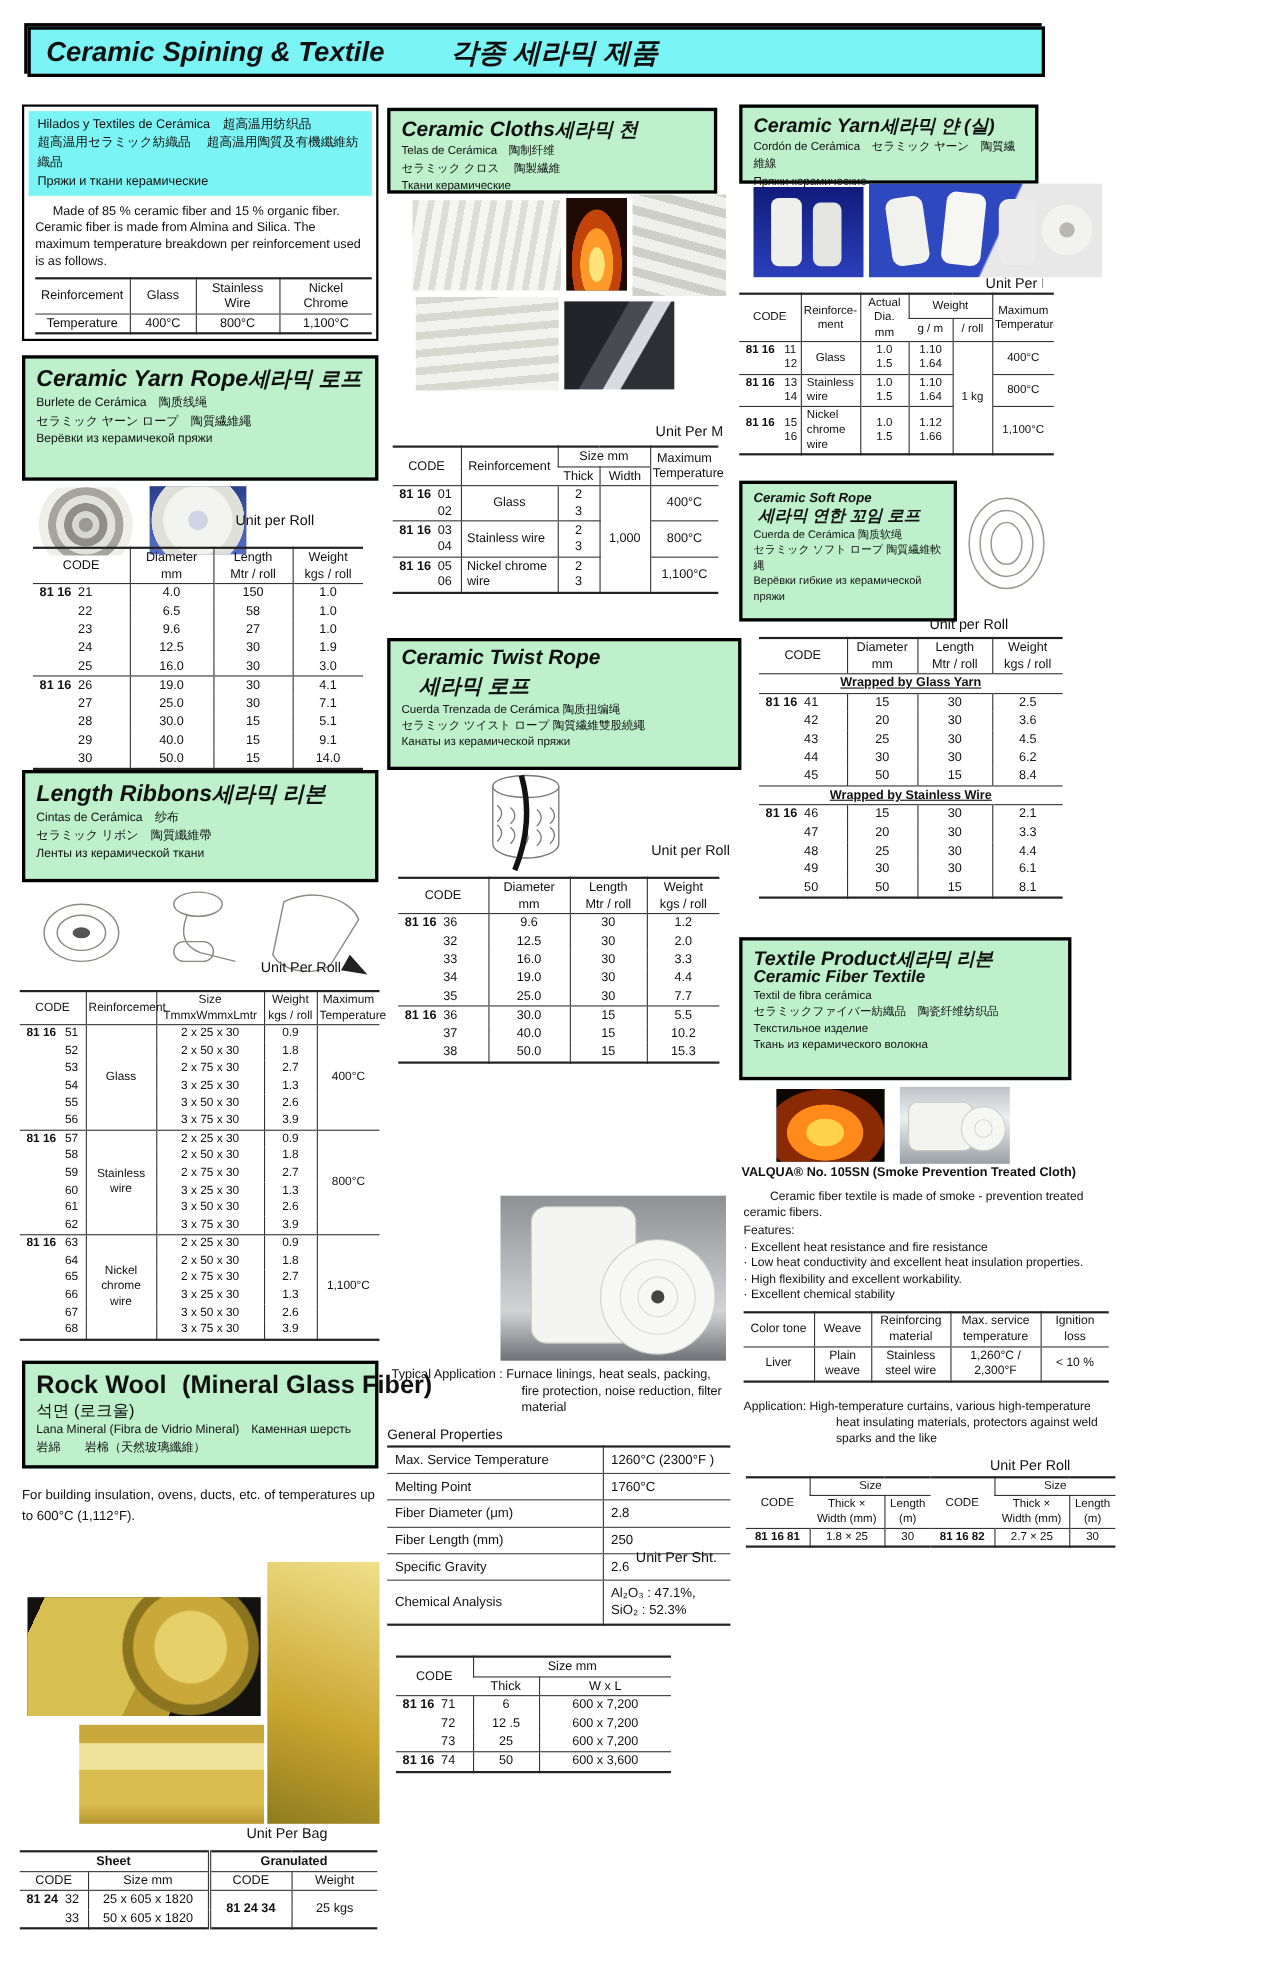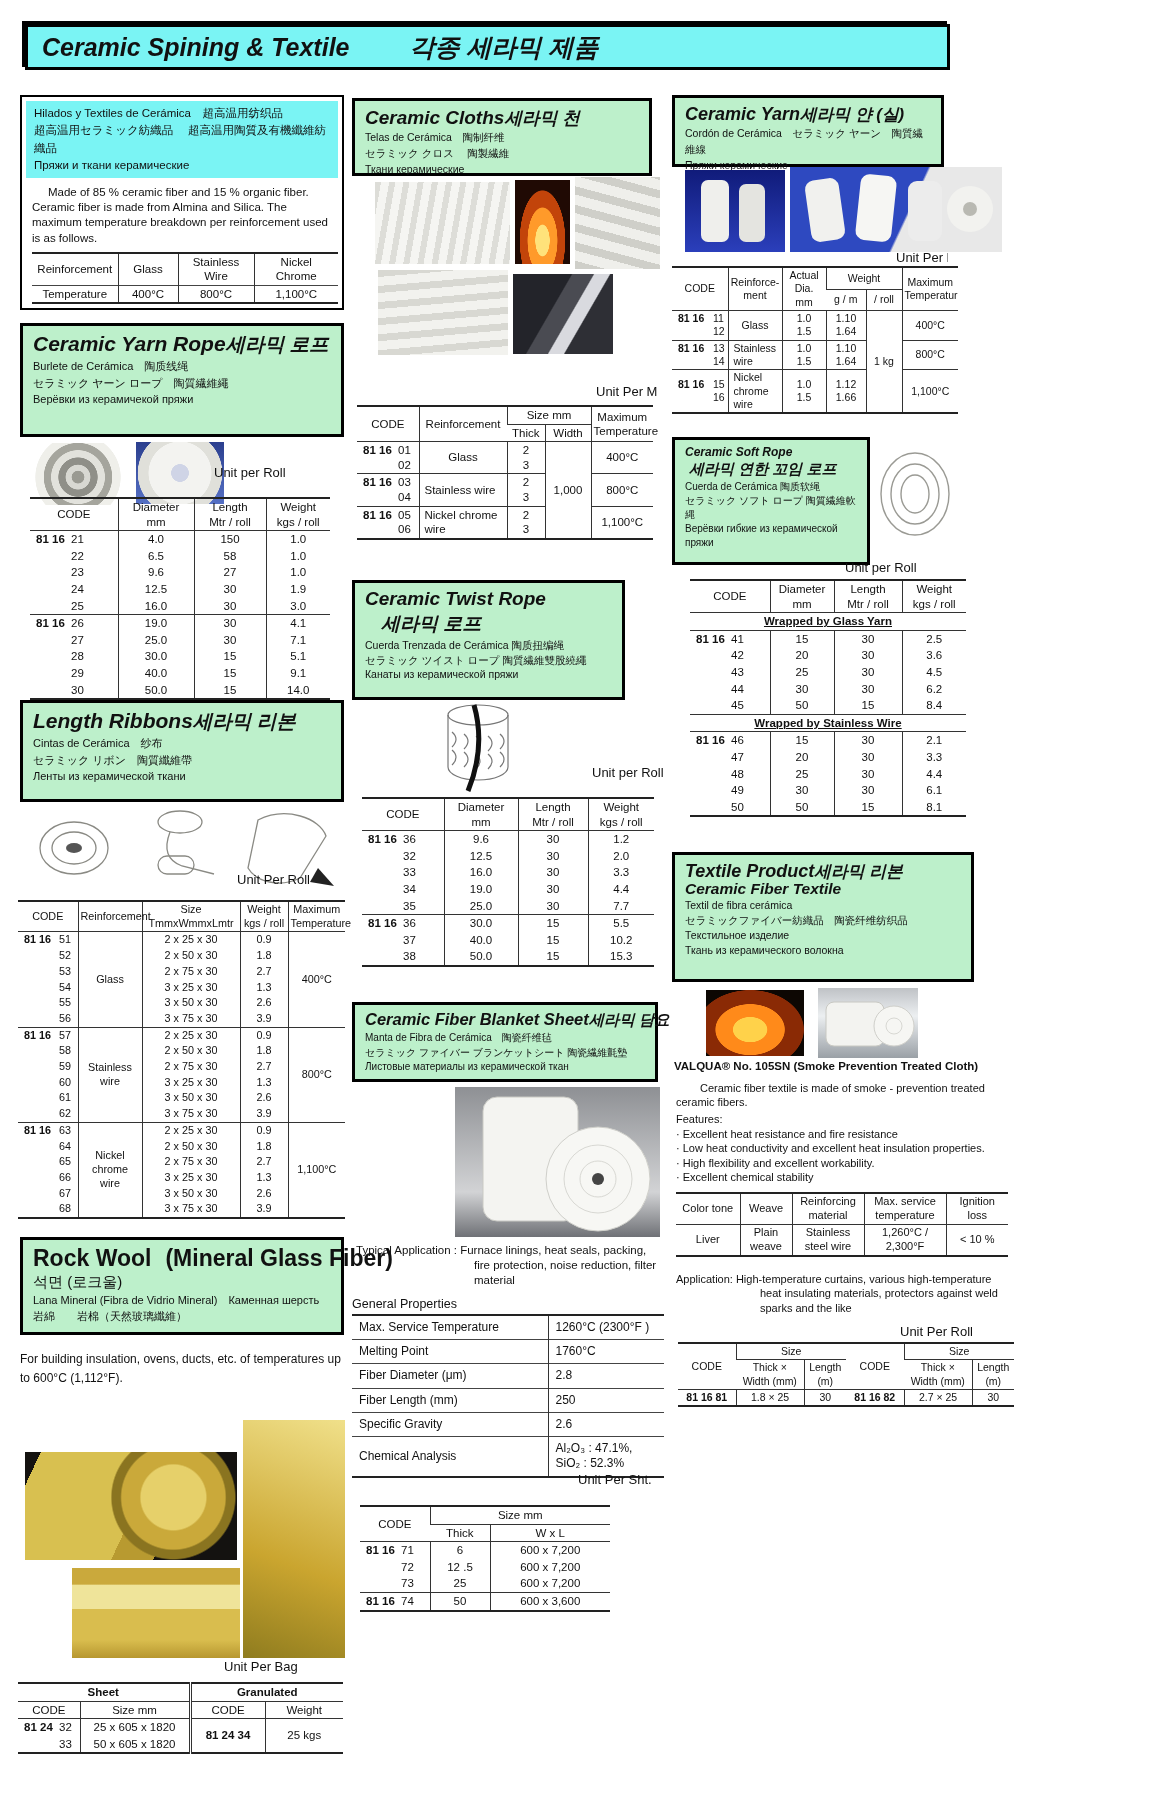--- a/index.html
+++ b/index.html
@@ -490,21 +490,21 @@
             <td class="al">Nickel chrome
 wire</td>
             <td>2
 3</td>
             <td>1,100°C</td>
           </tr>
         </tbody>
       </table>
   </div>
 
-  <div id="box-twist" class="box abs" style="left:352px;top:580px;width:273px;height:120px">
+  <div id="box-twist" class="box abs" style="left:352px;top:580px;width:322px;height:120px">
     <div class="ttl">
       <span>Ceramic Twist Rope</span>
     </div>
     <div class="ko2">세라믹 로프</div>
     <div class="sub" style="font-size:10.5px;line-height:1.4">Cuerda Trenzada de Cerámica 陶质扭编绳
 セラミック ツイスト ロープ  陶質繊維雙股繞繩
 Канаты из керамической пряжи</div>
   </div>
   <div id="ph-twist" class="ph" style="left:438px;top:702px;width:80px;height:92px">
     <svg width="80" height="92" viewBox="0 0 80 92">
@@ -583,29 +583,20 @@
           <tr>
             <td class="codecell"><span class="cp"></span><span class="cn">38</span></td>
             <td>50.0</td>
             <td>15</td>
             <td>15.3</td>
           </tr>
         </tbody>
       </table>
   </div>
 
-  <div id="box-blanket" class="box abs" style="left:352px;top:1002px;width:306px;height:80px">
-    <div class="ttl">
-      <span>Ceramic Fiber Blanket Sheet</span>
-      <span class="ko">세라믹 담요</span>
-    </div>
-    <div class="sub">Manta de Fibra de Cerámica　陶瓷纤维毡
-セラミック ファイバー ブランケットシート 陶瓷繊維氈墊
-Листовые материалы из керамической ткан</div>
-  </div>
   <div id="ph-blanket" class="ph" style="left:455px;top:1087px;width:205px;height:150px">
     <svg width="205" height="150" viewBox="0 0 205 150">
       <rect x="28" y="10" width="95" height="124" rx="14" fill="#f4f4f1" stroke="#c9c9c4"></rect>
       <circle cx="143" cy="92" r="52" fill="#f7f7f4" stroke="#cfcfca"></circle>
       <circle cx="143" cy="92" r="34" fill="none" stroke="#d8d8d3"></circle>
       <circle cx="143" cy="92" r="18" fill="none" stroke="#d8d8d3"></circle>
       <circle cx="143" cy="92" r="6" fill="#444"></circle>
     </svg>
   </div>
   <div id="typical" class="abs" style="left:356px;top:1243px;width:306px">Typical Application : Furnace linings, heat seals, packing, fire protection, noise reduction, filter material</div>
@@ -637,21 +628,21 @@
             <td>Specific Gravity</td>
             <td>2.6</td>
           </tr>
           <tr>
             <td>Chemical Analysis</td>
             <td>Al₂O₃ : 47.1%,  SiO₂  : 52.3%</td>
           </tr>
         </tbody>
       </table>
   </div>
-  <div class="unit abs" style="left:578px;top:1472px">Unit Per Sht.</div>
+  <div class="unit abs" style="left:578px;top:1408px">Unit Per Sht.</div>
   <div id="tw-blanket" class="tw abs" style="left:360px;top:1505px;width:250px">
     <table>
         <colgroup>
           <col style="width: 70px;">
           <col style="width: 60px;">
           <col style="width: 120px;">
         </colgroup>
         <thead>
           <tr>
             <th rowspan="2">CODE</th>

